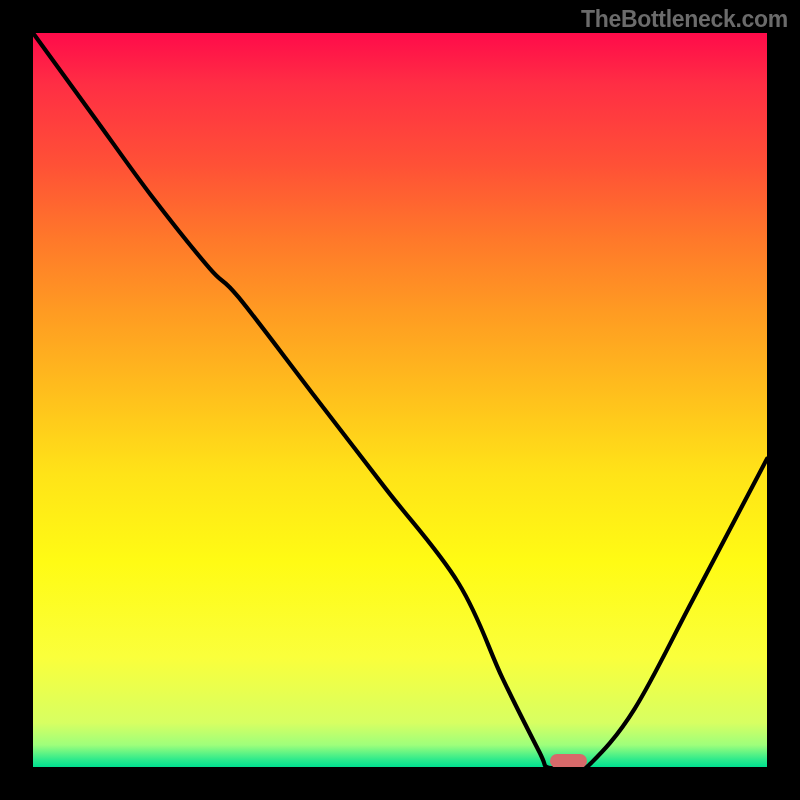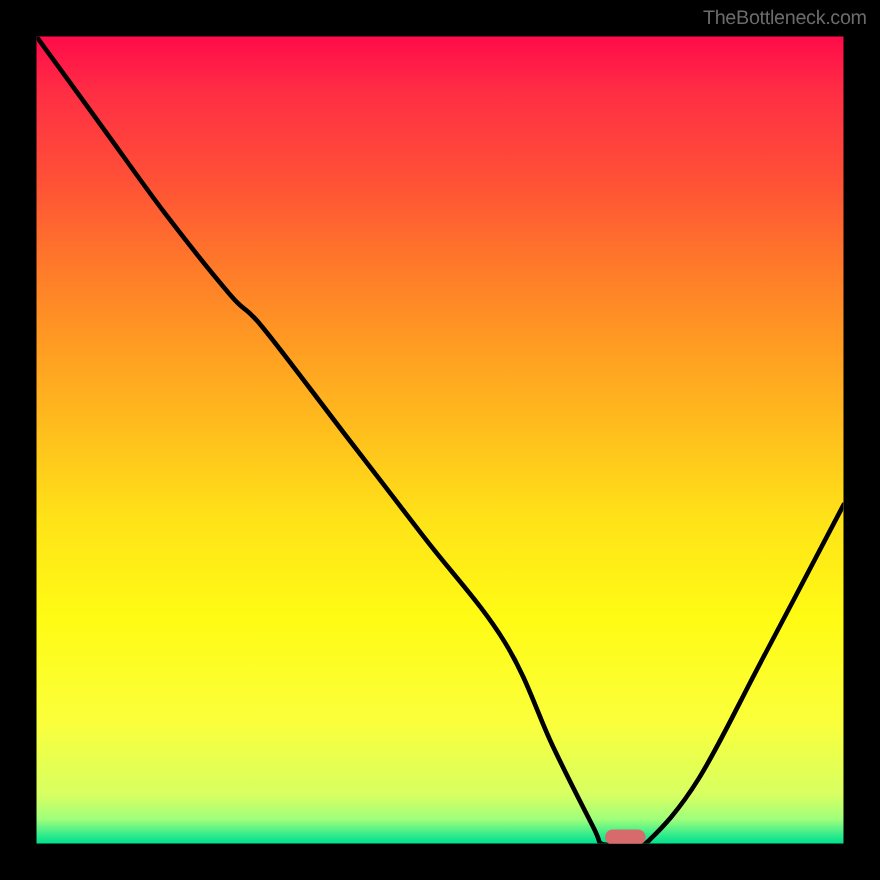--- a/index.html
+++ b/index.html
@@ -67,22 +67,22 @@
   .pill {
     position: absolute;
     background: #d76a6a;
     border-radius: 999px;
   }
   .attribution {
     position: absolute;
     top: 6px;
     right: 12px;
     color: #6b6b6b;
-    font-size: 18px;
-    font-weight: 400;
+    font-size: 23px;
+    font-weight: 700;
     letter-spacing: -0.3px;
   }
 </style>
 </head>
 <body>
 
 <div class="frame">
   <div class="plot">
     <div class="gradient"></div>
     <svg class="curve" viewBox="0 0 734 734" preserveAspectRatio="none">

